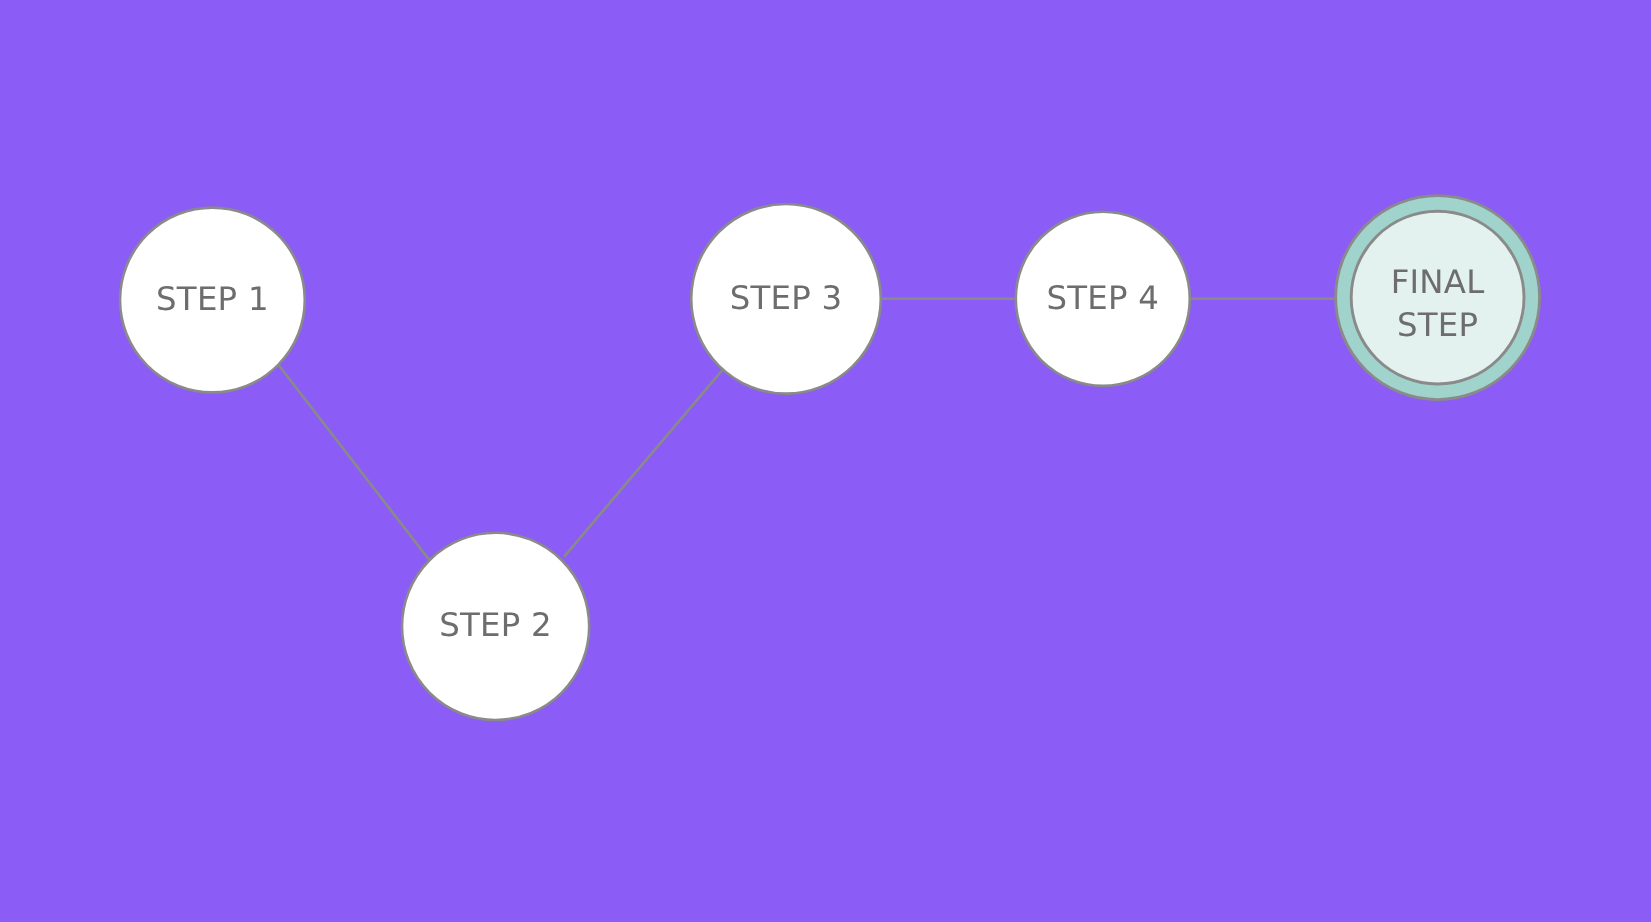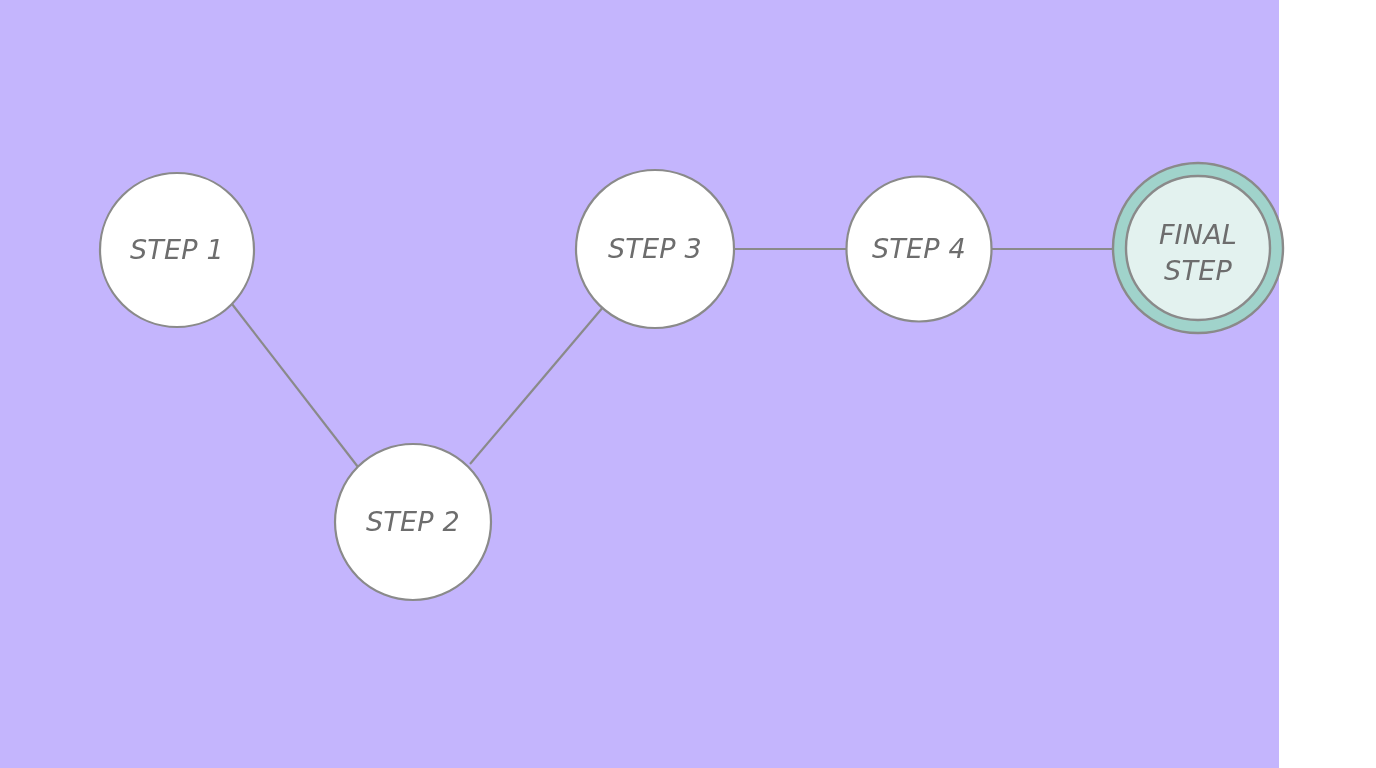--- a/index.html
+++ b/index.html
@@ -9,24 +9,23 @@
     background: #ffffff;
   }
   body {
     width: 1376px;
     height: 768px;
     overflow: hidden;
     font-family: "DejaVu Sans", "Liberation Sans", sans-serif;
   }
   #diagram-root {
     position: relative;
-    width: 1279px;
+    width: 1376px;
     height: 768px;
-    background: #c4b5fd;
-    font-style: italic;
+    background: #8b5cf6;
   }
   #flow-svg {
     position: absolute;
     top: 0;
     left: 0;
     width: 1376px;
     height: 768px;
     display: block;
   }
   .connector-line {

